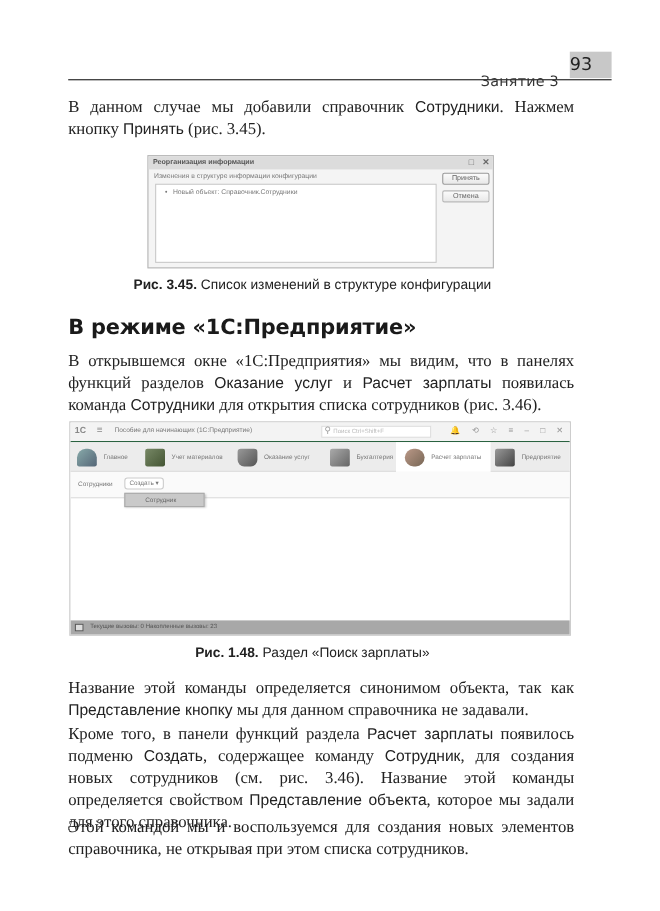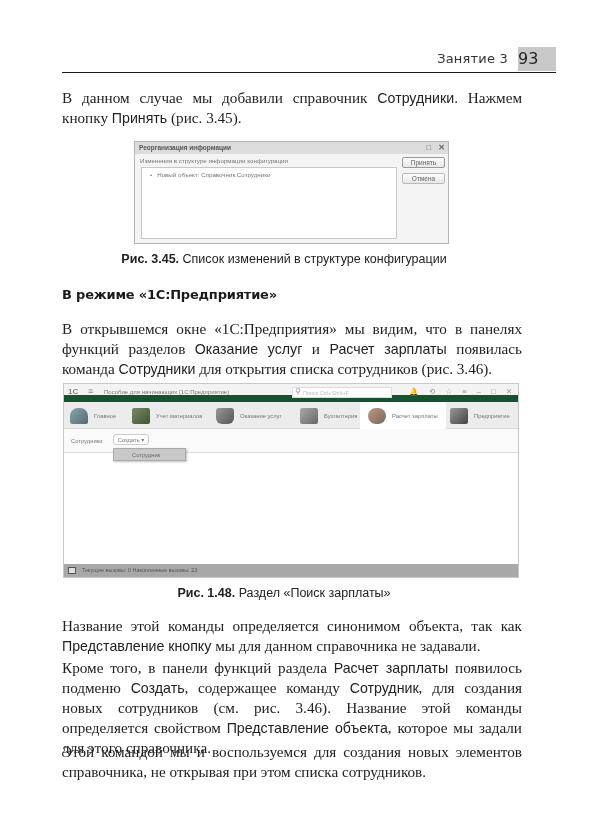--- a/index.html
+++ b/index.html
@@ -1,46 +1,46 @@
 <!DOCTYPE html>
 <html><head>
 <meta charset="utf-8">
 <style>
   * { box-sizing: border-box; margin: 0; padding: 0; }
   html, body { width: 600px; height: 828px; background: #ffffff; overflow: hidden; }
   body { position: relative; font-family: "Liberation Serif", serif; color: #222; }
 
   .running-head { position: absolute; left: 62px; top: 47px; width: 494px; height: 26px; border-bottom: 1.5px solid #1a1a1a; }
-  .rh-title { position: absolute; right: 48px; top: 4px; font-family: "DejaVu Sans", sans-serif; font-size: 13px; color: #333; letter-spacing: 0.2px; }
+  .rh-title { position: absolute; right: 48px; top: 20px; font-family: "DejaVu Sans", sans-serif; font-size: 13px; color: #333; letter-spacing: 0.2px; }
   .rh-page { position: absolute; right: 0; top: 0; width: 38px; height: 24px; background: #c8c8c8; font-family: "DejaVu Sans", sans-serif; font-size: 16px; color: #222; text-align: left; line-height: 24px; }
 
   .para { position: absolute; left: 62px; width: 460px; font-size: 15.2px; line-height: 20px; text-align: justify; color: #222; }
   .sans { font-family: "Liberation Sans", sans-serif; font-size: 14.2px; }
 
   .caption { position: absolute; left: 54px; width: 460px; text-align: center; font-family: "Liberation Sans", sans-serif; font-size: 12.5px; color: #222; }
   .caption b { font-weight: bold; }
 
-  .h2 { position: absolute; left: 62px; top: 287px; font-family: "DejaVu Sans", sans-serif; font-weight: bold; font-size: 13px; color: #1a1a1a; letter-spacing: -0.2px; }
+  .h2 { position: absolute; left: 62px; top: 287px; font-family: "DejaVu Sans", sans-serif; font-weight: bold; font-size: 19px; color: #1a1a1a; letter-spacing: -0.2px; }
 
   
   .dlg { position: absolute; left: 134px; top: 141px; width: 315px; height: 103px; border: 1px solid #b5b5b5; background: #f4f4f4; font-family: "Liberation Sans", sans-serif; color: #555; }
   .dlg-title { height: 12px; background: #dcdcdc; font-size: 6.5px; font-weight: bold; padding-left: 4px; line-height: 12px; color: #555; position: relative; }
   .dlg-ctrls { position: absolute; right: 3px; top: 0; font-size: 8px; color: #666; }
   .dlg-ctrls span { margin-left: 5px; }
   .dlg-label { position: absolute; left: 5px; top: 15px; font-size: 6.2px; color: #777; }
   .dlg-list { position: absolute; left: 6px; top: 25px; width: 256px; height: 72px; background: #fff; border: 1px solid #c8c8c8; }
   .dlg-item { font-size: 6.2px; color: #777; padding: 3px 0 0 8px; }
   .dlg-item .dot { margin-right: 5px; }
   .dlg-btn { position: absolute; left: 267px; width: 43px; height: 11px; border: 1px solid #b8b8b8; border-radius: 2px; background: linear-gradient(#fbfbfb, #e8e8e8); font-size: 6.5px; text-align: center; line-height: 10px; color: #666; }
   .dlg-btn.primary { top: 15px; border-color: #999; }
   .dlg-btn.cancel { top: 31px; }
 
   
   .app { position: absolute; left: 63px; top: 383px; width: 456px; height: 195px; border: 1px solid #c8c8c8; background: #fff; font-family: "Liberation Sans", sans-serif; color: #777; overflow: hidden; }
-  .app-titlebar { height: 18px; background: #f3f3f3; position: relative; border-bottom: 7px solid #14532d; }
+  .app-titlebar { height: 18px; background: #f3f3f3; position: relative; border-bottom: 1px solid #14532d; }
   .app-logo { position: absolute; left: 4px; top: 3px; font-size: 8px; font-weight: bold; color: #888; }
   .app-menu { position: absolute; left: 24px; top: 2px; font-size: 9px; color: #888; }
   .app-title { position: absolute; left: 40px; top: 5px; font-size: 6px; color: #777; }
   .app-search { position: absolute; left: 228px; top: 3px; width: 100px; height: 11px; border: 1px solid #ddd; background: #fff; font-size: 5.5px; color: #bbb; line-height: 10px; padding-left: 10px; }
   .app-search .mag { position: absolute; left: 2px; top: -1px; font-size: 8px; color: #999; }
   .app-tools { position: absolute; right: 6px; top: 3px; font-size: 7.5px; color: #999; }
   .app-tools span { margin-left: 8px; }
   .app-sections { height: 27px; background: #ececec; position: relative; border-bottom: 1px solid #dadada; }
   .sec { position: absolute; top: 0; height: 27px; display: flex; align-items: center; font-size: 5.8px; color: #777; }
   .sec.active { background: #fff; }

